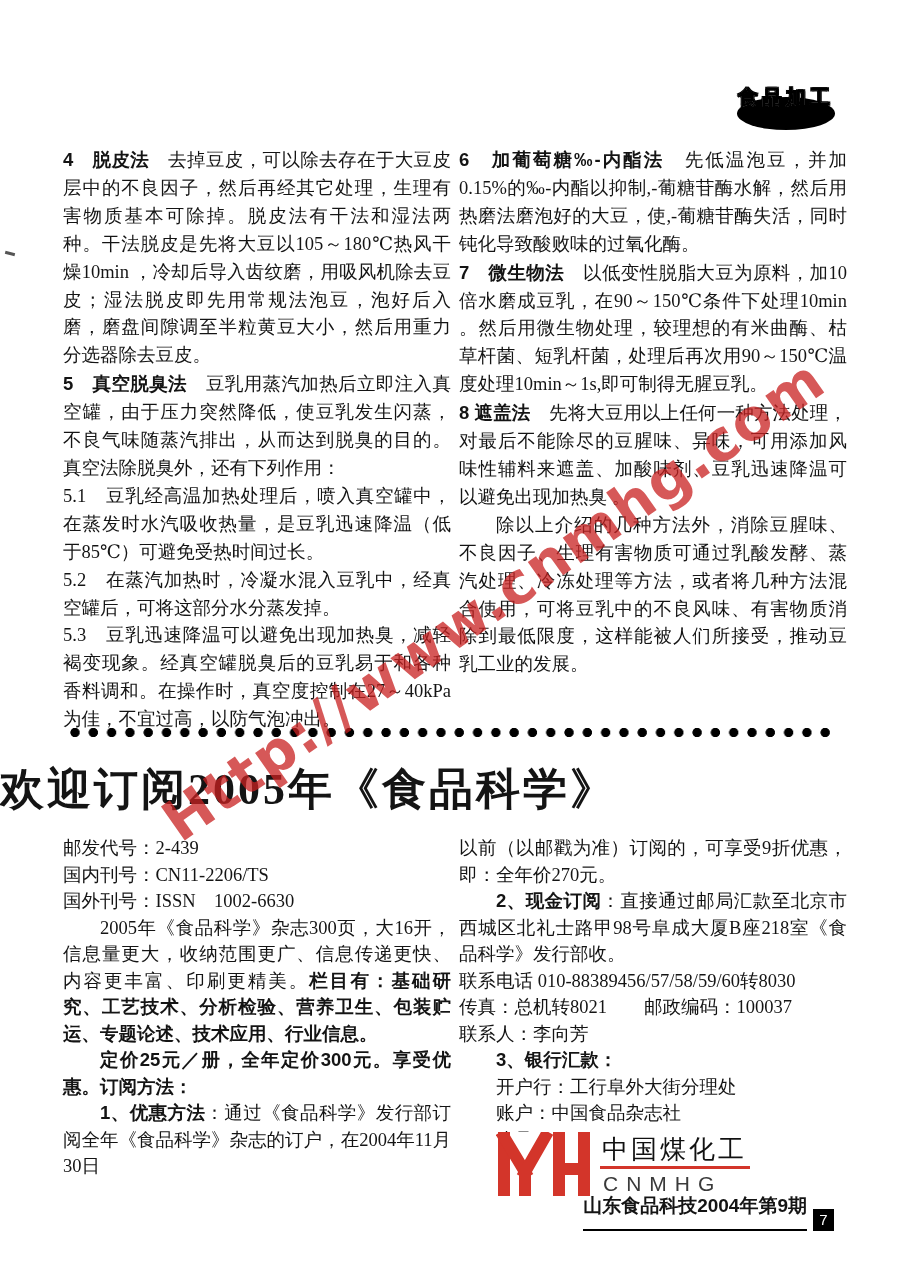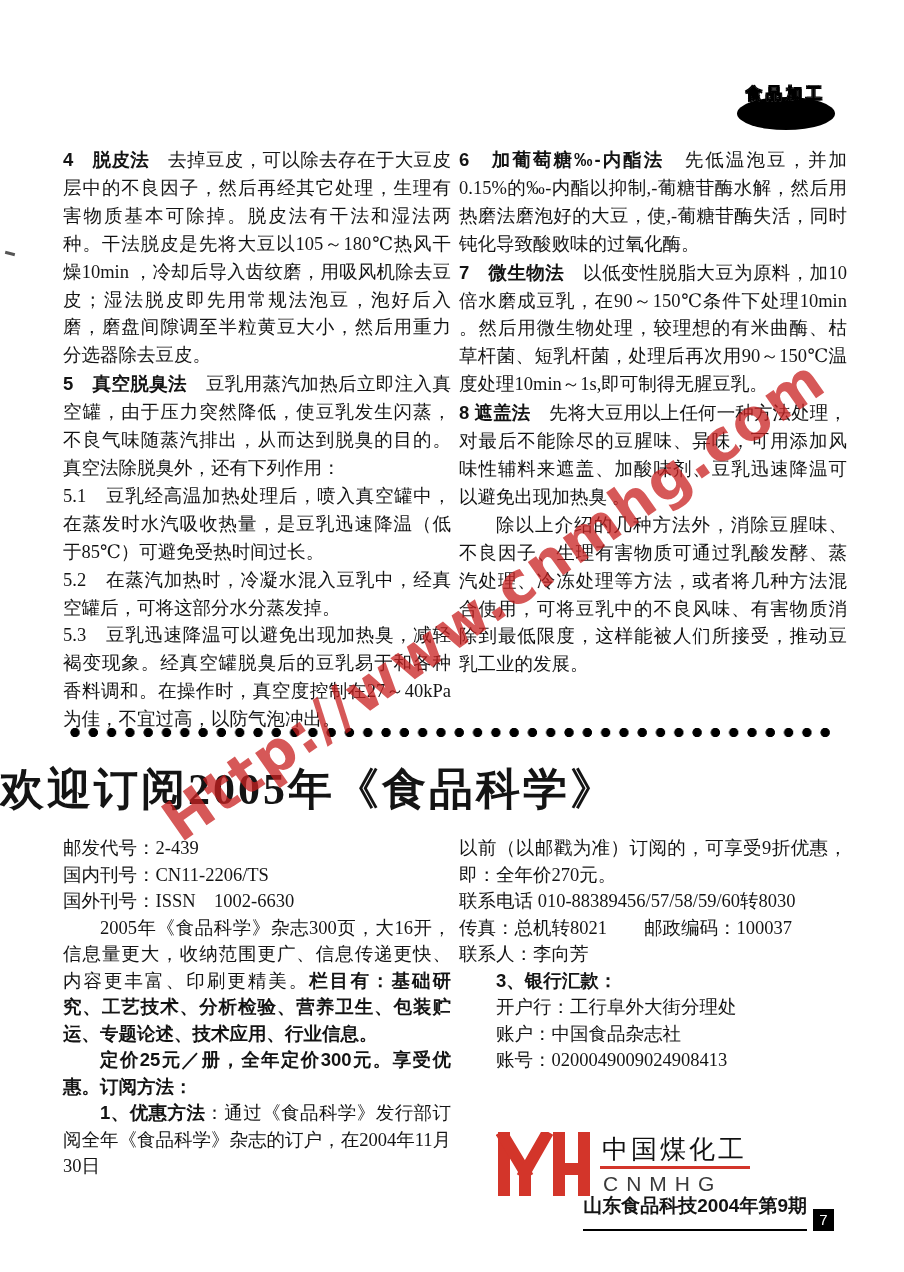--- a/index.html
+++ b/index.html
@@ -7,21 +7,21 @@
     width:904px;height:1272px;position:relative;overflow:hidden;
     background:#ffffff;color:#141414;
     font-family:"Liberation Serif","DejaVu Serif",serif;
   }
   
   .badge{position:absolute;left:737px;top:84px;width:98px;height:48px;}
   .badge-ellipse{position:absolute;left:0;top:13px;width:98px;height:33px;background:#000;border-radius:50%;}
   .badge-text{
     position:absolute;left:0;top:0;width:100%;text-align:center;
     font-family:"Liberation Sans","DejaVu Sans",sans-serif;font-weight:bold;
-    font-size:16px;letter-spacing:4px;color:#fff;
+    font-size:20px;letter-spacing:4px;color:#fff;
     text-shadow:-1px -1px 0 #000,1px -1px 0 #000,-1px 1px 0 #000,1px 1px 0 #000;
     -webkit-text-stroke:0.8px #000;
   }
   
   .article-col{
     position:absolute;top:146px;width:388px;
     font-size:18.5px;line-height:27.9px;text-align:justify;
   }
   #col-left{left:63px;}
   #col-right{left:459px;}
@@ -110,20 +110,21 @@
 <div class="ad-col" id="ad-left">
     <div class="para"><span class="seg">邮发代号：2-439</span></div>
     <div class="para"><span class="seg">国内刊号：CN11-2206/TS</span></div>
     <div class="para"><span class="seg">国外刊号：ISSN　1002-6630</span></div>
     <div class="para indent"><span class="seg">2005年《食品科学》杂志300页，大16开，信息量更大，收纳范围更广、信息传递更快、内容更丰富、印刷更精美。</span><span class="seg bold">栏目有：基础研究、工艺技术、分析检验、营养卫生、包装贮运、专题论述、技术应用、行业信息。</span></div>
     <div class="para indent"><span class="seg bold">定价25元／册，全年定价300元。享受优惠。订阅方法：</span></div>
     <div class="para indent"><span class="seg bold">1、优惠方法</span><span class="seg">：通过《食品科学》发行部订阅全年《食品科学》杂志的订户，在2004年11月30日</span></div>
   </div>
 <div class="ad-col" id="ad-right">
     <div class="para"><span class="seg">以前（以邮戳为准）订阅的，可享受9折优惠，即：全年价270元。</span></div>
+    <div class="para indent"><span class="seg bold">2、现金订阅</span><span class="seg">：直接通过邮局汇款至北京市西城区北礼士路甲98号阜成大厦B座218室《食品科学》发行部收。</span></div>
     <div class="para"><span class="seg">联系电话 010-88389456/57/58/59/60转8030</span></div>
     <div class="para"><span class="seg">传真：总机转8021　　邮政编码：100037</span></div>
     <div class="para"><span class="seg">联系人：李向芳</span></div>
     <div class="para indent"><span class="seg bold">3、银行汇款</span><span class="seg bold">：</span></div>
     <div class="para indent"><span class="seg">开户行：工行阜外大街分理处</span></div>
     <div class="para indent"><span class="seg">账户：中国食品杂志社</span></div>
     <div class="para indent"><span class="seg">账号：0200049009024908413</span></div>
   </div>
 
 <div class="watermark">Http://www.cnmhg.com</div>

